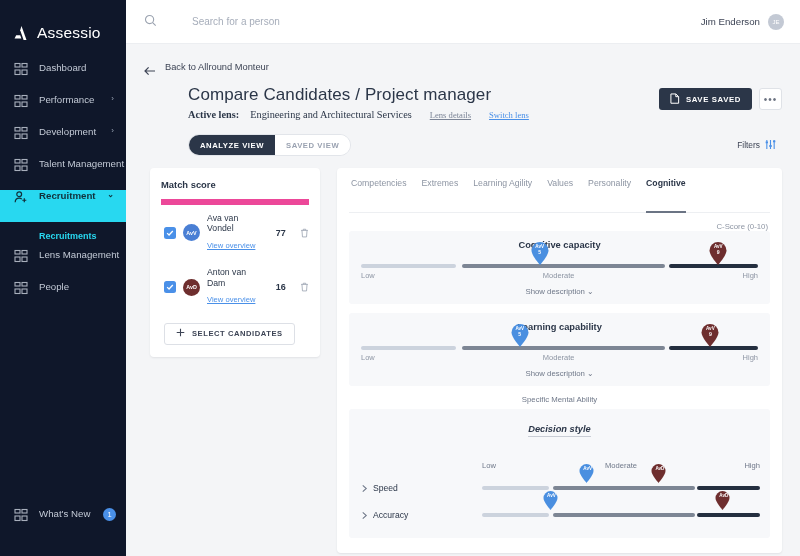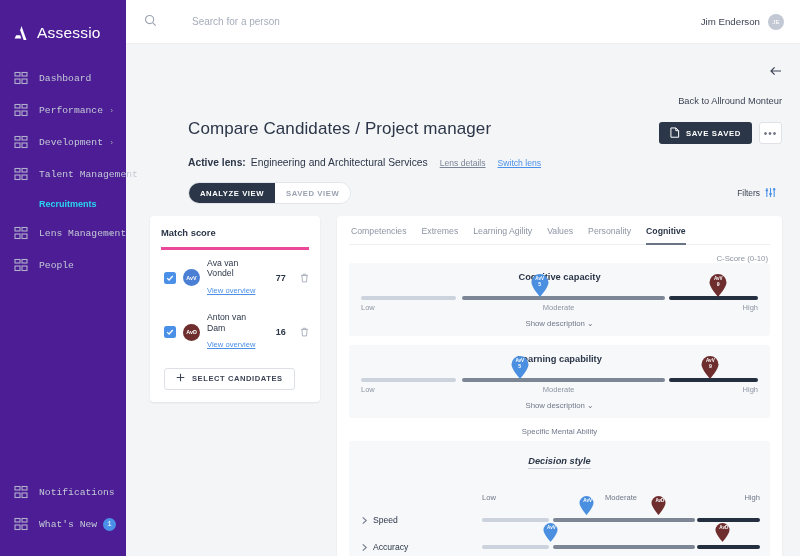--- a/index.html
+++ b/index.html
@@ -7,41 +7,40 @@
     width: 800px; height: 556px;
     font-family: "Liberation Sans", sans-serif;
     background: #f4f5f7;
     overflow: hidden;
   }
   .app { display: flex; width: 800px; height: 556px; }
 
   
   .sidebar {
     width: 126px; height: 556px;
-    background: #4c1d95;
+    background: #0f172a;
     color: #c8cfdb;
     display: flex; flex-direction: column;
     flex: 0 0 126px;
     position: relative;
   }
   .brand {
     display: flex; align-items: center; gap: 6px;
     padding: 17px 0 0 14px; height: 48px;
   }
   .brand-mark { width: 17px; height: 14px; flex: 0 0 17px; }
   .brand-name {
     color: #ffffff; font-size: 15.5px; letter-spacing: .2px; font-weight: 400;
   }
   .nav { margin-top: 14px; }
   .nav-item {
-    display: flex; align-items: center;
+    display: flex; align-items: flex-start;
     height: 32px; padding-left: 14px; gap: 11px;
     font-size: 9.7px; color: #c3cad6; cursor: pointer;
     position: relative;
-    font-family: Liberation Mono, monospace;
   }
   .nav-item .ico { width: 14px; height: 14px; flex: 0 0 14px; opacity: .85; }
   .nav-item .lbl { white-space: nowrap; }
   .nav-item .chev {
     position: absolute; right: 12px; font-size: 8px; color: #9aa5b5;
   }
   .nav-item.active {
     background: #28d8f0; color: #11303a; font-weight: bold;
   }
   .nav-item.active .ico { opacity: 1; }
@@ -82,32 +81,32 @@
   .user-name { font-size: 9.7px; color: #3d4455; }
   .user-avatar {
     width: 16px; height: 16px; border-radius: 50%;
     background: #c3c9d4; color: #ffffff;
     font-size: 6px; display: flex; align-items: center; justify-content: center;
   }
 
   .content { flex: 1 1 auto; overflow: hidden; padding: 0 18px; }
 
   .backlink {
-    display: flex; align-items: flex-end; gap: 24px;
-    margin-top: 18px; cursor: pointer; flex-direction: column;
+    display: flex; align-items: flex-end; gap: 9px;
+    margin-top: 18px; cursor: pointer;
   }
   .backlink .arrow { width: 12px; height: 10px; }
   .backlink .txt { font-size: 9.3px; color: #3d4455; }
 
   .title-row { display: flex; align-items: flex-start; margin-top: 13px; }
   .title-block { flex: 1 1 auto; padding-left: 44px; }
   .page-title { font-size: 17px; color: #2b3648; font-weight: 400; letter-spacing: .1px; }
   .lens-line {
-    margin-top: 18px; font-size: 10.3px; color: #2b3648;
-    display: flex; align-items: baseline; gap: 5px;
+    margin-top: 4px; font-size: 10.3px; color: #2b3648;
+    display: flex; align-items: baseline; gap: 11px; font-family: Liberation Serif, serif;
   }
   .lens-line b { font-weight: bold; }
   .lens-link {
     font-size: 8.6px; color: #7b8496;
     text-decoration: underline; cursor: pointer; margin-left: 7px;
   }
   .lens-link.blue { color: #4a90e8; }
 
   .title-actions { display: flex; align-items: center; gap: 7px; padding-top: 3px; }
   .btn-save {
@@ -153,21 +152,21 @@
   
   .card-match {
     width: 170px; flex: 0 0 170px;
     background: #ffffff; border-radius: 4px;
     box-shadow: 0 1px 2px rgba(35,45,60,.09);
     padding: 11px 11px 12px 11px;
     align-self: flex-start;
   }
   .card-match h3 {
     font-size: 9.4px; font-weight: bold; color: #2b3648;
-    padding-bottom: 9px; border-bottom: 3px solid #ec4899;
+    padding-bottom: 9px; border-bottom: 6px solid #ec4899;
   }
   .cand-row {
     display: flex; align-items: center; gap: 7px;
     padding: 8px 0 7px 3px;
   }
   .cbox {
     width: 12px; height: 12px; border-radius: 2.5px;
     background: #4a90e8; flex: 0 0 12px;
     display: flex; align-items: center; justify-content: center;
     cursor: pointer;
@@ -200,21 +199,21 @@
     background: #ffffff; border-radius: 4px;
     box-shadow: 0 1px 2px rgba(35,45,60,.09);
     padding: 0 12px 0 12px;
     height: 385px; overflow: hidden; position: relative;
   }
   .tabs {
     display: flex; gap: 15px; align-items: flex-end;
     border-bottom: 1px solid #edeff2; padding: 10px 2px 0 2px;
   }
   .tab {
-    font-size: 8.7px; color: #8d95a3; padding-bottom: 7px;
+    font-size: 8.7px; color: #8d95a3; padding-bottom: 23px;
     cursor: pointer; white-space: nowrap;
     border-bottom: 2px solid transparent; margin-bottom: -1px;
   }
   .tab.on { color: #2b3648; font-weight: bold; border-bottom-color: #6b7484; }
   .cscore-legend {
     text-align: right; font-size: 7.8px; color: #8d95a3;
     padding: 9px 2px 0 0;
   }
 
   .group-label {
@@ -336,20 +335,31 @@
           <svg viewBox="0 0 14 14" width="14" height="14" fill="none" stroke="#c3cad6" stroke-width="1.1">
             <rect x="1" y="1.5" width="5" height="3.5"></rect>
               <rect x="8" y="1.5" width="5" height="3.5"></rect>
             <rect x="1" y="8" width="5" height="4.5"></rect>
               <rect x="8" y="8" width="5" height="4.5"></rect>
           </svg>
         </span>
         <span class="lbl">Talent Management</span>
       </div>
 
+      <div class="nav-item active">
+        <span class="ico">
+          <svg viewBox="0 0 14 14" width="14" height="14" fill="none" stroke="#11303a" stroke-width="1.2">
+            <circle cx="5.2" cy="4.2" r="2.4"></circle>
+            <path d="M1.2 12.3 c0-2.6 1.8-4.1 4-4.1 c1 0 1.9 .3 2.6 .9"></path>
+            <path d="M10.3 8.2 v4.1 M8.3 10.25 h4"></path>
+          </svg>
+        </span>
+        <span class="lbl">Recruitment</span>
+        <span class="chev">⌄</span>
+      </div>
 
       <div class="nav-sub sel">
         <span>Recruitments</span>
       </div>
 
       <div class="nav-item">
         <span class="ico">
           <svg viewBox="0 0 14 14" width="14" height="14" fill="none" stroke="#c3cad6" stroke-width="1.1">
             <rect x="1" y="1.5" width="5" height="3.5"></rect>
               <rect x="8" y="1.5" width="5" height="3.5"></rect>
@@ -370,31 +380,20 @@
               <rect x="8" y="8" width="5" height="4.5"></rect>
           </svg>
         </span>
         <span class="lbl">People</span>
       </div>
     </nav>
 
     <div class="nav-spacer"></div>
 
     <div class="nav-bottom">
-      <div class="nav-item">
-        <span class="ico">
-          <svg viewBox="0 0 14 14" width="14" height="14" fill="none" stroke="#c3cad6" stroke-width="1.1">
-            <rect x="1" y="1.5" width="5" height="3.5"></rect>
-              <rect x="8" y="1.5" width="5" height="3.5"></rect>
-            <rect x="1" y="8" width="5" height="4.5"></rect>
-              <rect x="8" y="8" width="5" height="4.5"></rect>
-          </svg>
-        </span>
-        <span class="lbl">Notifications</span>
-      </div>
       <div class="nav-item">
         <span class="ico">
           <svg viewBox="0 0 14 14" width="14" height="14" fill="none" stroke="#c3cad6" stroke-width="1.1">
             <rect x="1" y="1.5" width="5" height="3.5"></rect>
               <rect x="8" y="1.5" width="5" height="3.5"></rect>
             <rect x="1" y="8" width="5" height="4.5"></rect>
               <rect x="8" y="8" width="5" height="4.5"></rect>
           </svg>
         </span>
         <span class="lbl">What's New</span>

